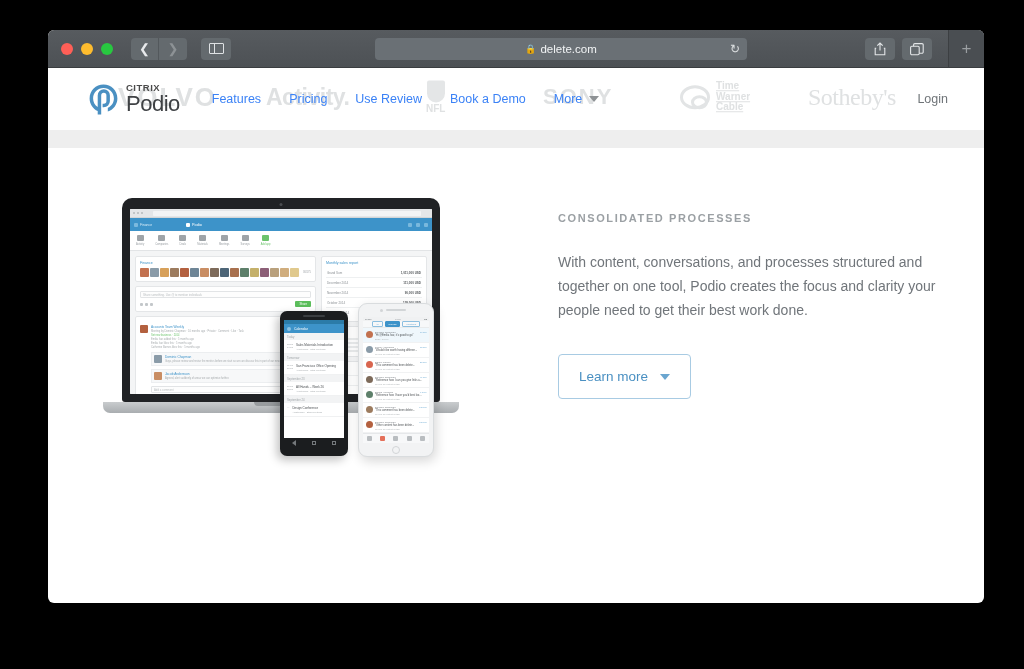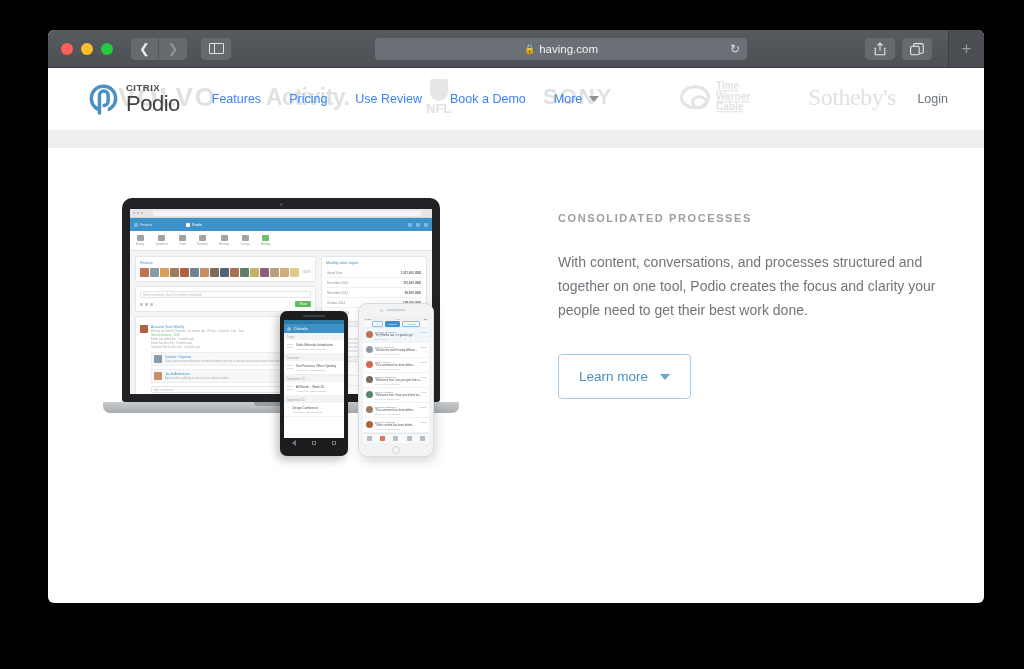--- a/index.html
+++ b/index.html
@@ -96,21 +96,21 @@
   #logostrip {
     position: absolute; left: 0; top: 6px; right: 0; height: 46px;
     pointer-events: none; overflow: hidden;
   }
   .clogo {
     position: absolute; top: 50%; transform: translateY(-50%);
     color: #dfe1e2; white-space: nowrap;
   }
   #clogo-volvo   { left: 70px;  font-size: 26px; font-weight: bold; letter-spacing: 2px; }
   #clogo-deloitte{ left: 218px; font-size: 23px; font-weight: bold; letter-spacing: -0.5px; }
-  #clogo-nfl     { left: 378px; font-size: 13px;  font-weight: bold; text-align: center; line-height: 1; }
+  #clogo-nfl     { left: 378px; font-size: 10px;  font-weight: bold; text-align: center; line-height: 1; }
   #clogo-sony    { left: 495px; font-size: 22px; font-weight: bold; letter-spacing: 2px; }
   #clogo-twc     { left: 668px; font-size: 10px; font-weight: bold; line-height: 1.05; text-decoration: underline; }
   #clogo-sothebys{ left: 760px; font-size: 24px; letter-spacing: -0.5px;
                    font-family: "Liberation Serif", serif; }
   .nfl-shield {
     width: 18px; height: 22px; margin: 0 auto 1px;
     background: #e4e6e7;
     border-radius: 2px 2px 9px 9px;
   }
   .twc-eye {
@@ -383,21 +383,21 @@
       <div class="navbtn">❮</div>
       <div class="navbtn">❯</div>
     </div>
 
     <div class="sidebarbtn">
       <div class="sb-icon"></div>
     </div>
 
     <div id="addressbar">
       <span class="lock">🔒</span>
-      <span>having.com</span>
+      <span>delete.com</span>
       <span id="reload">↻</span>
     </div>
 
     <div class="rightbtns">
       <div class="rbtn">
         <svg width="12" height="14" viewBox="0 0 12 14" fill="none" stroke="#e3e6e8" stroke-width="1.1">
           <path d="M6 1.2 V8.6 M3.3 3.7 L6 1 L8.7 3.7"></path>
           <path d="M2.2 6.2 H1.2 V12.8 H10.8 V6.2 H9.8"></path>
         </svg>
       </div>

